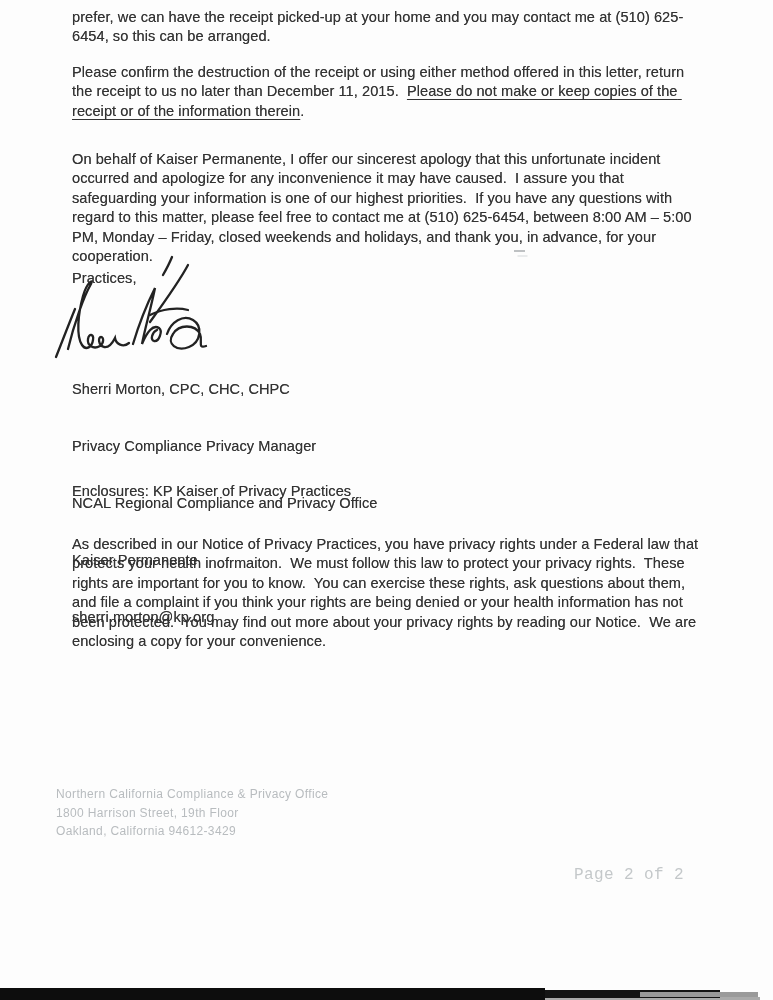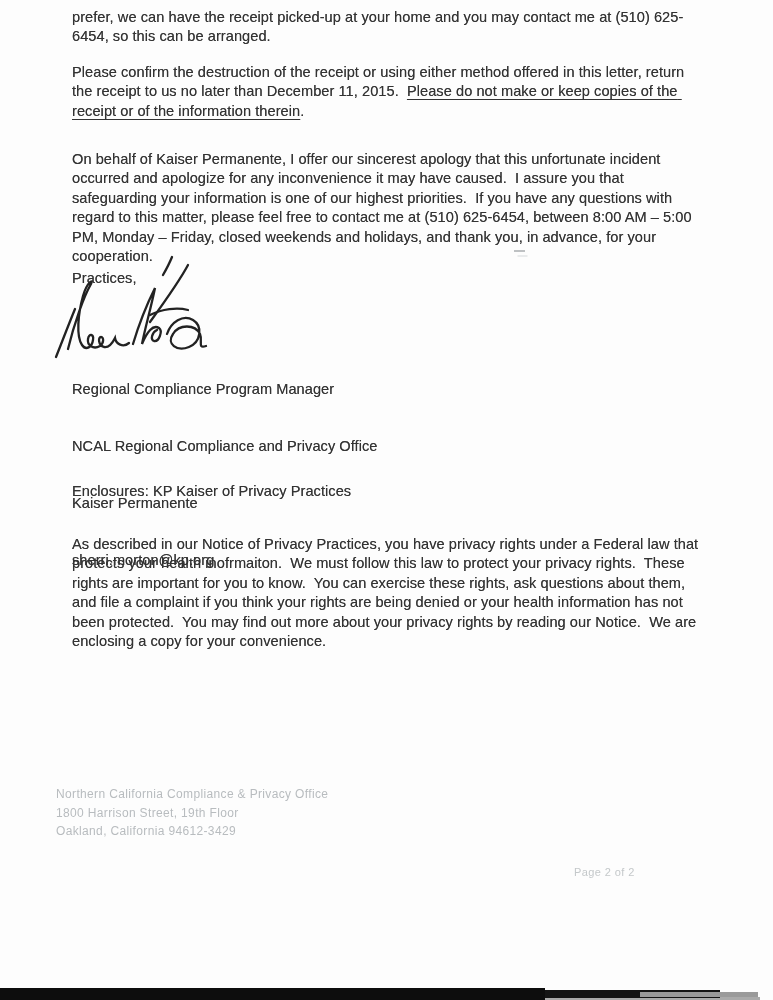--- a/index.html
+++ b/index.html
@@ -48,23 +48,24 @@
     font-size: 12px;
     line-height: 18.6px;
     color: #b8bcbf;
     letter-spacing: 0.35px;
     text-shadow: none;
   }
   .page-label {
     position: absolute;
     left: 574px;
     top: 866px;
-    font-size: 11px;
+    font-size: 16px;
     color: #c4c8ca;
     letter-spacing: 0.4px;
+    font-family: Liberation Mono, monospace;
   }
   .artifact-dash {
     position: absolute;
     left: 514px;
     top: 250px;
     width: 11px;
     height: 2px;
     background: #a9adb0;
     opacity: 0.75;
     box-shadow: 3px 5px 0 -0.5px #c9cdd0;
@@ -119,21 +120,22 @@
     <path d="M126 5 C124 10 121 16 117 23"></path>
     <path d="M142 13 C133 30 117 52 104 70"></path>
     <path d="M10 105 C16 90 22 74 29 57"></path>
     <path d="M22 97 C28 72 38 44 45 32 C48 26 41 30 37 44 C32 62 30 84 36 93 C40 99 46 95 47 88 C48 82 43 81 42 87 C41 93 47 98 54 94 C58 91 58 85 55 85 C52 85 52 93 58 95 C63 96 67 90 69 86 C70 92 77 96 83 91"></path>
     <path d="M87 92 C93 72 101 52 109 36 C105 56 99 76 96 92 C101 80 107 72 113 76 C117 79 113 90 108 89 C104 88 106 80 111 78"></path>
     <path d="M104 63 C116 57 131 55 142 58"></path>
     <path d="M121 82 C125 70 137 62 147 68 C157 74 155 90 143 95 C131 100 120 92 127 82 C133 72 149 72 154 82 C157 89 151 97 160 94"></path>
   </svg>
 
   <div class="para sig-block" style="top:341px">
-    <div>Regional Compliance Program Manager</div>
+    <div>Sherri Morton, CPC, CHC, CHPC</div>
+    <div>Privacy Compliance Privacy Manager</div>
     <div>NCAL Regional Compliance and Privacy Office</div>
     <div>Kaiser Permanente</div>
     <div>sherri.morton@kp.org</div>
   </div>
 
   <p class="para" style="top:482px">Enclosures: KP Kaiser of Privacy Practices</p>
 
   <p class="para" style="top:535px">As described in our Notice of Privacy Practices, you have privacy rights under a Federal law that protects your health inofrmaiton.  We must follow this law to protect your privacy rights.  These rights are important for you to know.  You can exercise these rights, ask questions about them, and file a complaint if you think your rights are being denied or your health information has not been protected.  You may find out more about your privacy rights by reading our Notice.  We are enclosing a copy for your convenience.</p>
 
   <div class="footer">

